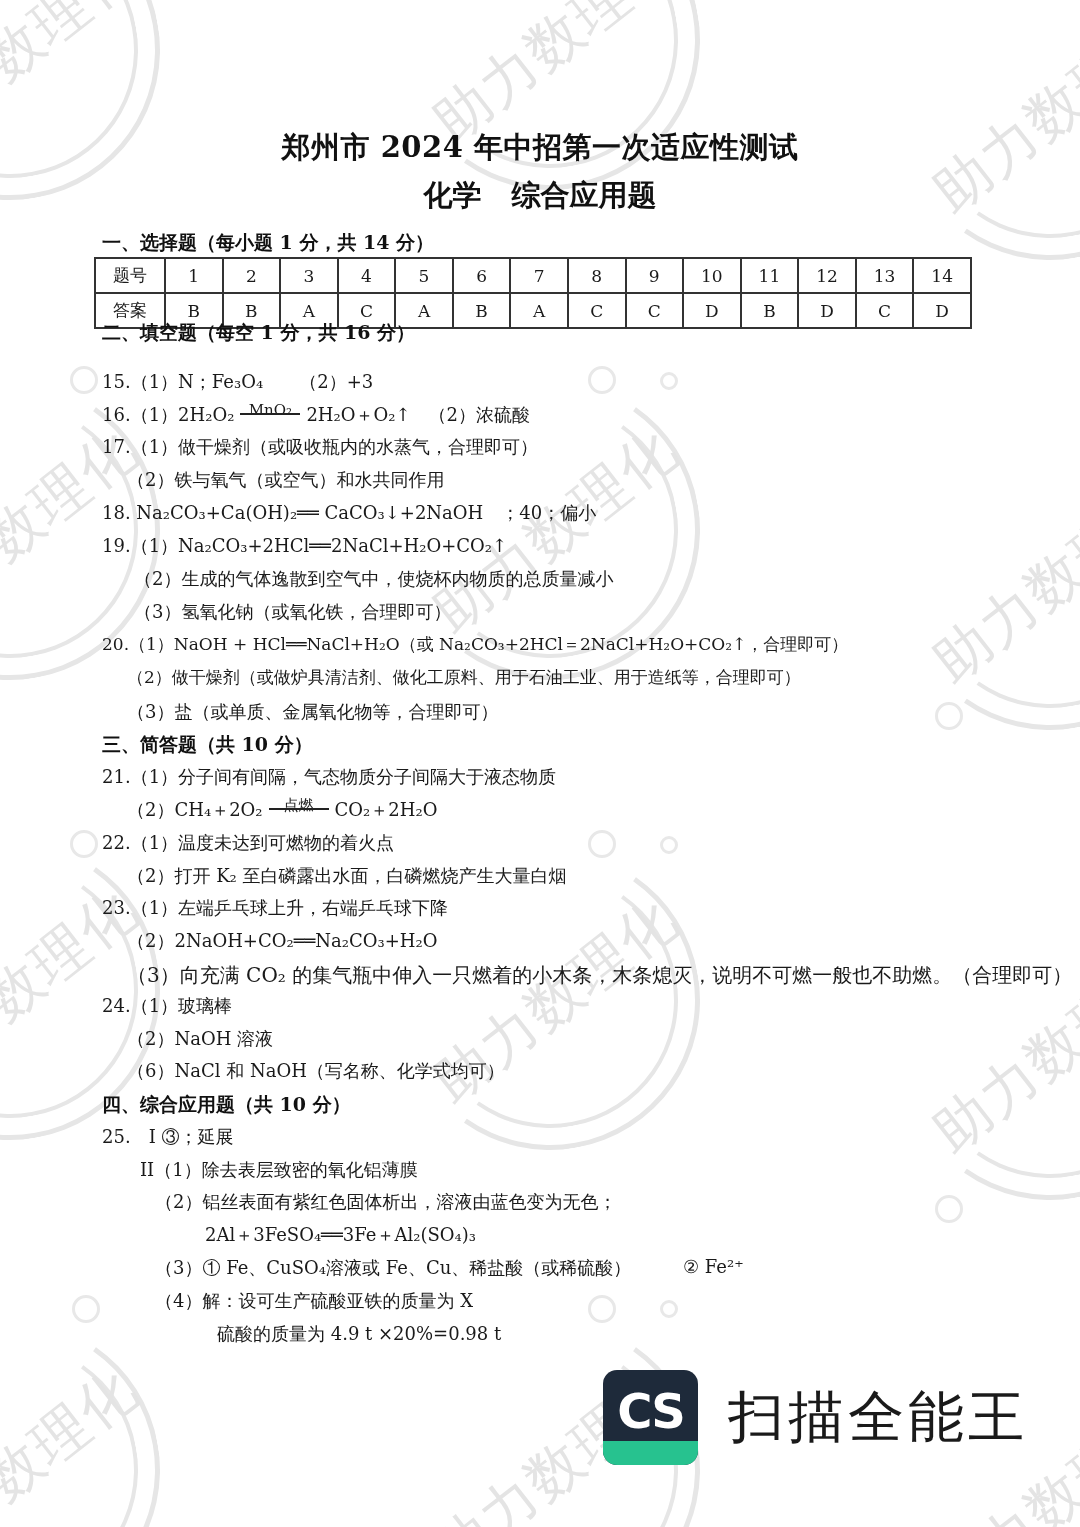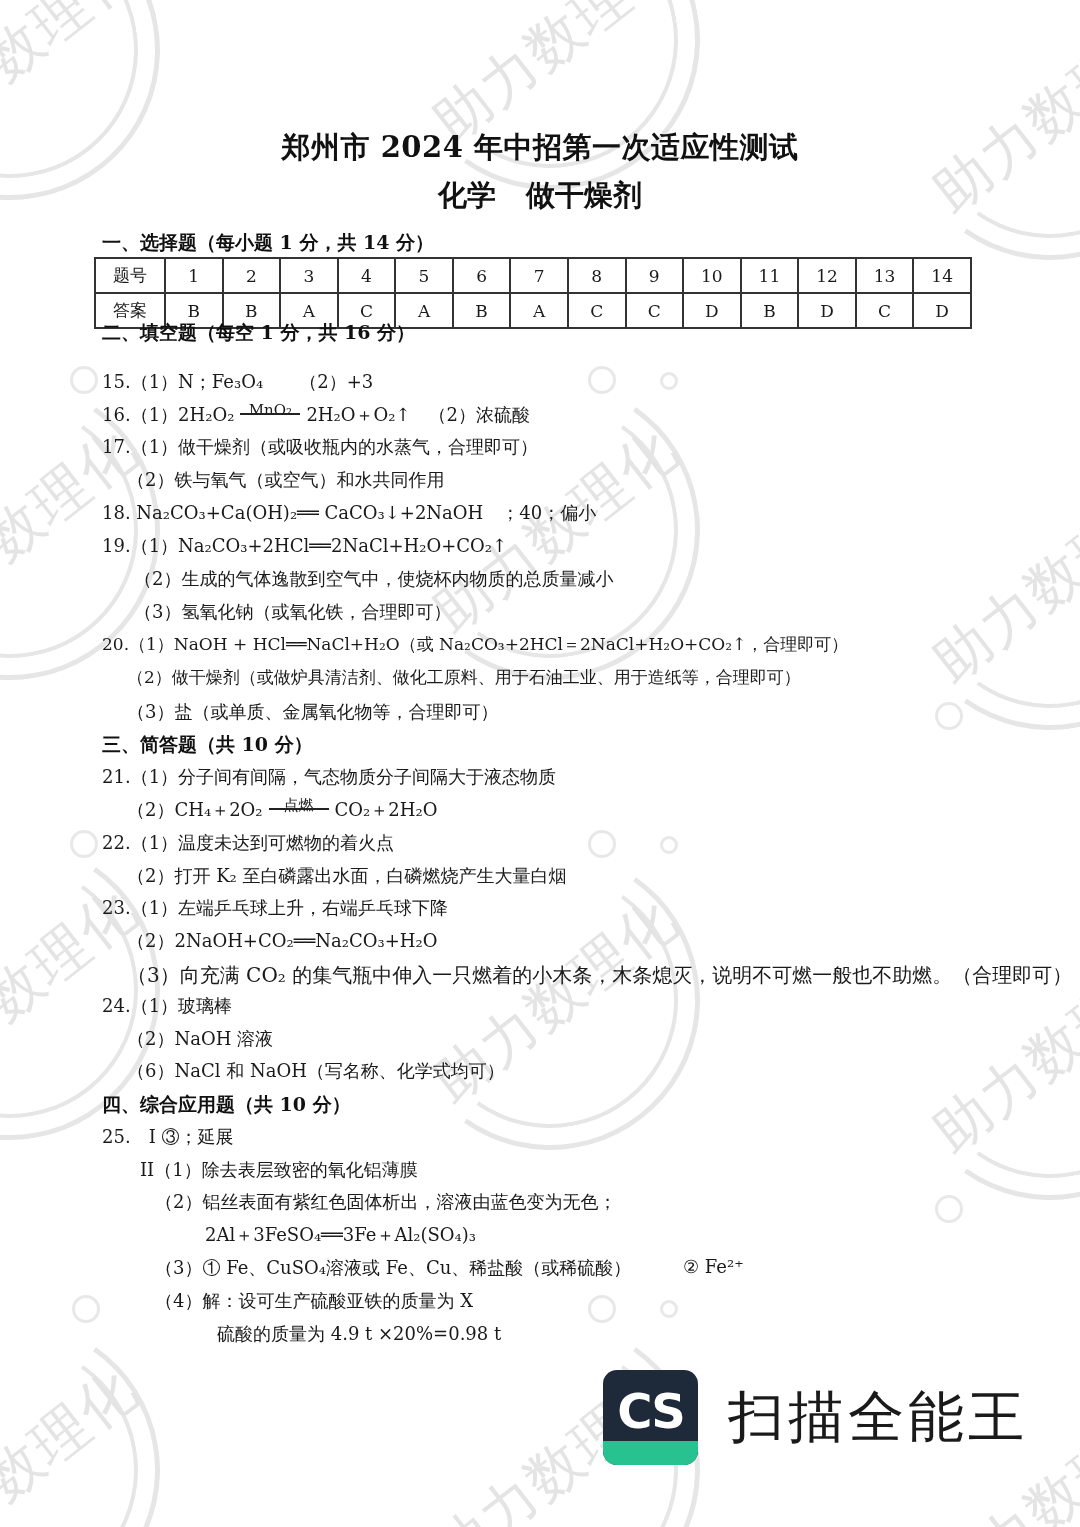--- a/index.html
+++ b/index.html
@@ -142,21 +142,21 @@
 <div class="dot" style="left:588px;top:830px;width:22px;height:22px;"></div>
 <div class="dot" style="left:660px;top:836px;width:12px;height:12px;"></div>
 <div class="dot" style="left:935px;top:1195px;width:22px;height:22px;"></div>
 <div class="dot" style="left:72px;top:1295px;width:22px;height:22px;"></div>
 <div class="dot" style="left:588px;top:1295px;width:22px;height:22px;"></div>
 <div class="dot" style="left:660px;top:1300px;width:12px;height:12px;"></div>
 
 <div class="content">
   <div class="title t1">郑州市 2024 年中招第一次适应性测试</div>
   <div class="title t2">
-    <span>化学</span><span>做干燥剂</span>
+    <span>化学</span><span>综合应用题</span>
   </div>
 
   <div class="sec" style="top:230px;">一、选择题（每小题 1 分，共 14 分）</div>
 
   <table class="ans">
     <tbody>
         <tr>
       <td class="hdr">题号</td>
       <td>1</td>
       <td>2</td>

